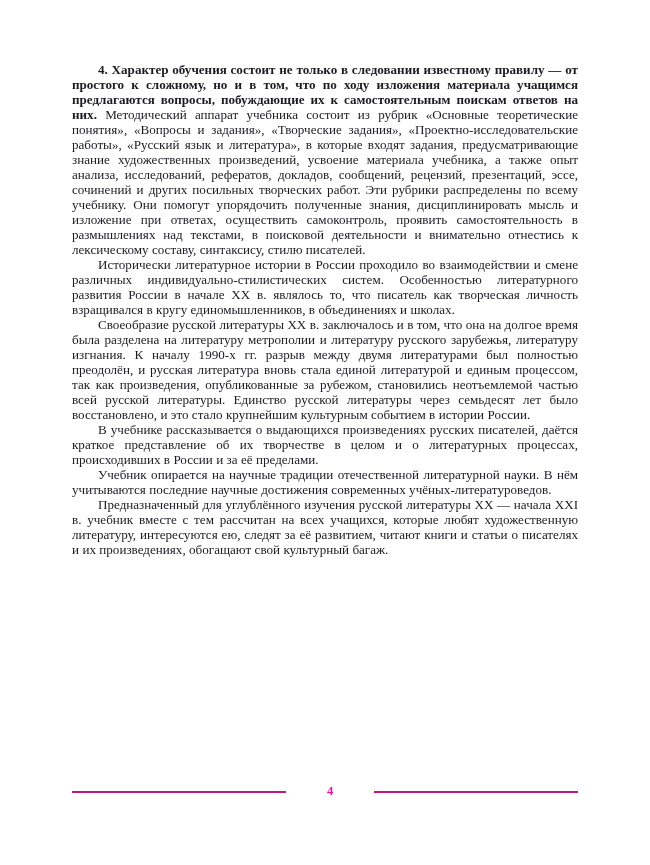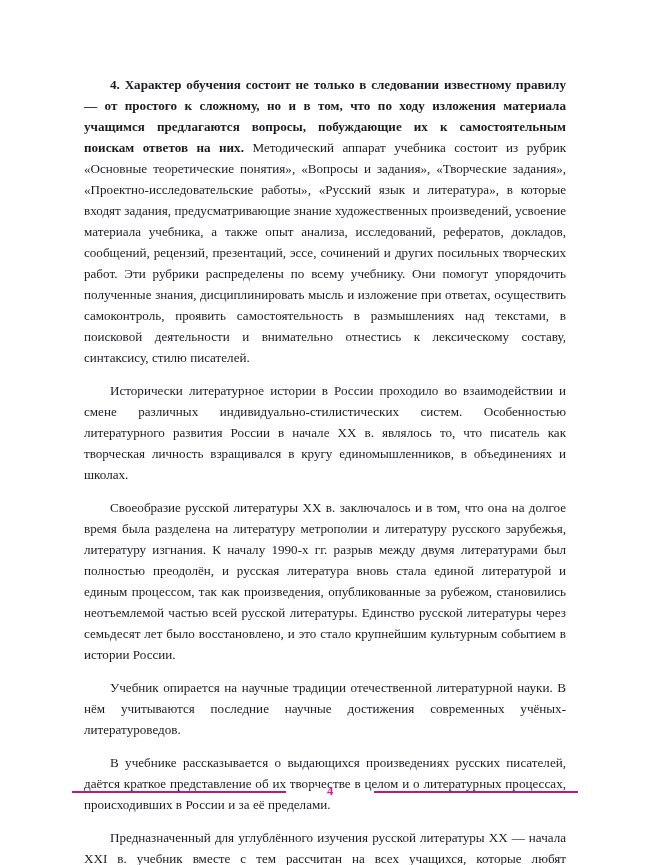--- a/index.html
+++ b/index.html
@@ -15,25 +15,25 @@
     overflow: hidden;
     font-family: "Liberation Serif", "DejaVu Serif", serif;
   }
   .content {
     position: absolute;
     left: 72px;
     top: 62px;
     width: 506px;
   }
   .para {
-    margin: 12px;
+    margin: 0;
     text-align: justify;
     text-indent: 26px;
     font-size: 13.1px;
-    line-height: 21px;
+    line-height: 15px;
     color: #1b1b22;
     letter-spacing: 0.0px;
     word-spacing: 0.1px;
     -webkit-font-smoothing: antialiased;
   }
   .lead {
     font-weight: bold;
   }
   
   .footer {
@@ -77,25 +77,25 @@
 <div class="page">
 
   <div class="content">
 
     <p class="para"><span class="lead">4. Характер обучения состоит не только в следовании известному правилу — от простого к сложному, но и в том, что по ходу изложения материала учащимся предлагаются вопросы, побуждающие их к самостоятельным поискам ответов на них.</span><span> Методический аппарат учебника состоит из рубрик «Основные теоретические понятия», «Вопросы и задания», «Творческие задания», «Проектно-исследовательские работы», «Русский язык и литература», в которые входят задания, предусматривающие знание художественных произведений, усвоение материала учебника, а также опыт анализа, исследований, рефератов, докладов, сообщений, рецензий, презентаций, эссе, сочинений и других посильных творческих работ. Эти рубрики распределены по всему учебнику. Они помогут упорядочить полученные знания, дисциплинировать мысль и изложение при ответах, осуществить самоконтроль, проявить самостоятельность в размышлениях над текстами, в поисковой деятельности и внимательно отнестись к лексическому составу, синтаксису, стилю писателей.</span></p>
 
     <p class="para">Исторически литературное истории в России проходило во взаимодействии и смене различных индивидуально-стилистических систем. Особенностью литературного развития России в начале XX в. являлось то, что писатель как творческая личность взращивался в кругу единомышленников, в объединениях и школах.</p>
 
     <p class="para">Своеобразие русской литературы XX в. заключалось и в том, что она на долгое время была разделена на литературу метрополии и литературу русского зарубежья, литературу изгнания. К началу 1990-х гг. разрыв между двумя литературами был полностью преодолён, и русская литература вновь стала единой литературой и единым процессом, так как произведения, опубликованные за рубежом, становились неотъемлемой частью всей русской литературы. Единство русской литературы через семьдесят лет было восстановлено, и это стало крупнейшим культурным событием в истории России.</p>
 
+    <p class="para">В учебнике рассказывается о выдающихся произведениях русских писателей, даётся краткое представление об их творчестве в целом и о литературных процессах, происходивших в России и за её пределами.</p>
+
     <p class="para">Учебник опирается на научные традиции отечественной литературной науки. В нём учитываются последние научные достижения современных учёных-литературоведов.</p>
 
-    <p class="para">В учебнике рассказывается о выдающихся произведениях русских писателей, даётся краткое представление об их творчестве в целом и о литературных процессах, происходивших в России и за её пределами.</p>
-
-    <p class="para">Предназначенный для углублённого изучения русской литературы XX — начала XXI в. учебник вместе с тем рассчитан на всех учащихся, которые любят художественную литературу, интересуются ею, следят за её развитием, читают книги и статьи о писателях и их произведениях, обогащают свой полностью багаж.</p>
+    <p class="para">Предназначенный для углублённого изучения русской литературы XX — начала XXI в. учебник вместе с тем рассчитан на всех учащихся, которые любят художественную литературу, интересуются ею, следят за её развитием, читают книги и статьи о писателях и их произведениях, обогащают свой культурный багаж.</p>
 
   </div>
 
   <div class="footer">
     <div class="rule rule-left"></div>
     <div class="page-number">4</div>
     <div class="rule rule-right"></div>
   </div>
 
 </div>

